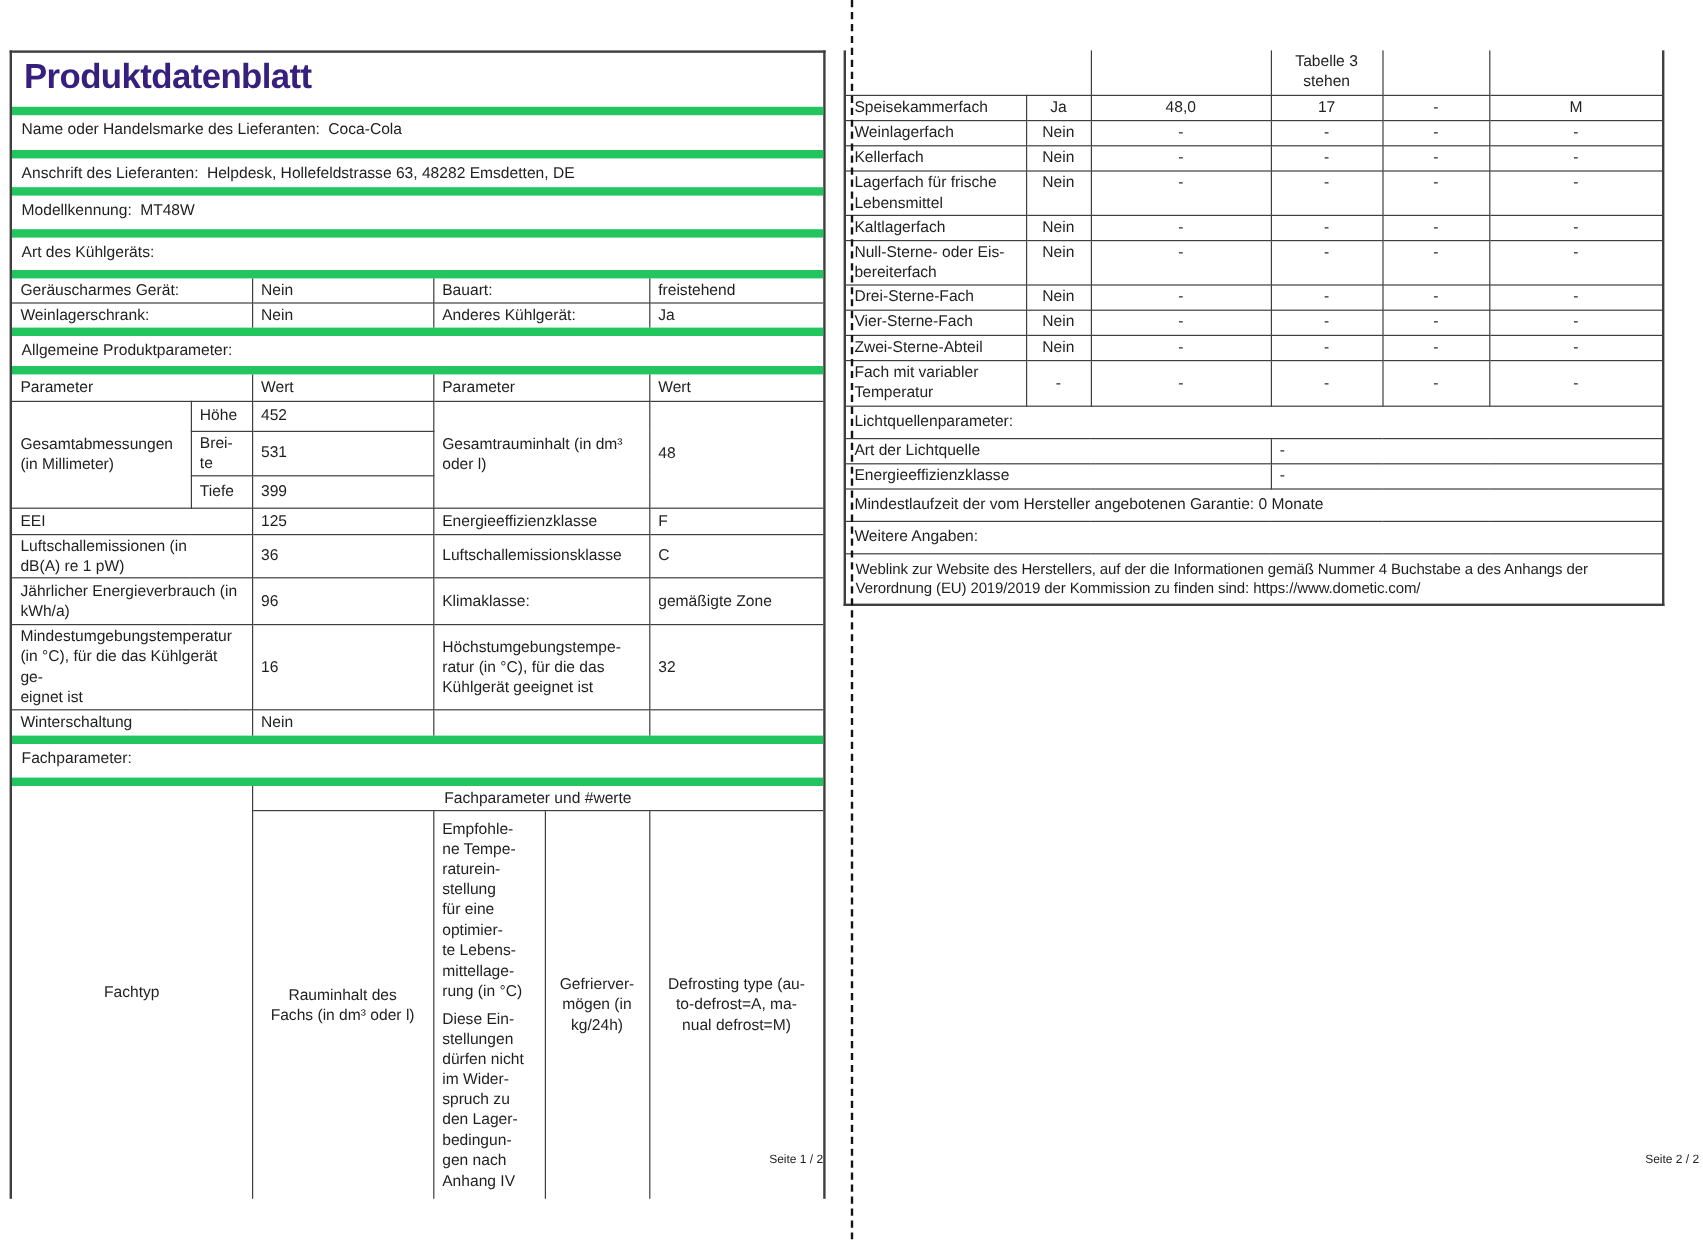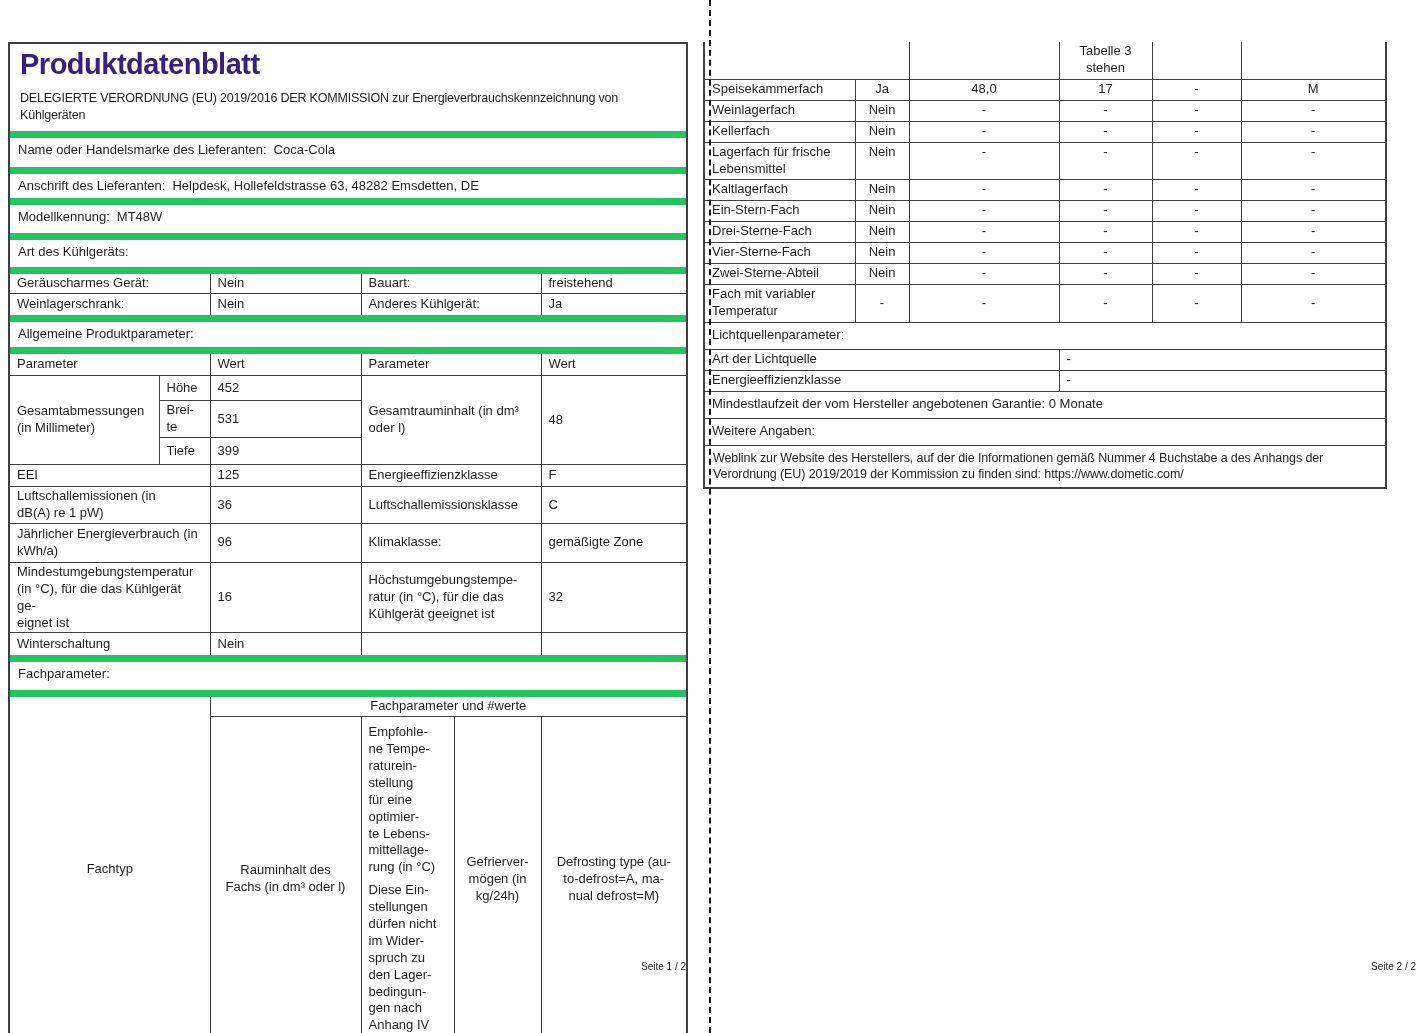--- a/index.html
+++ b/index.html
@@ -34,22 +34,20 @@
   .weblink{font-size:12.5px;letter-spacing:-0.1px;padding:4px 8px;}
   .wrow td{padding:3px 8px;}
 </style>
 </head>
 <body>
 
 <div class="page page1">
 
   <div class="head sect">
     <div class="title">Produktdatenblatt</div>
-    <div class="subtitle">DELEGIERTE VERORDNUNG (EU) 2019/2016 DER KOMMISSION zur Energieverbrauchskennzeichnung von
-Kühlgeräten</div>
   </div>
 
   <div class="lblrow sect" style="height:21px">
     <span class="b">Name oder Handelsmarke des Lieferanten:</span><span class="val">Coca-Cola</span>
   </div>
 
   <div class="lblrow sect" style="height:16px">
     <span class="b">Anschrift des Lieferanten:</span><span class="val">Helpdesk, Hollefeldstrasse 63, 48282 Emsdetten, DE</span>
   </div>
 
@@ -273,27 +271,28 @@
       <td class="ctr" style="vertical-align:top">-</td>
     </tr>
     <tr style="height:21px">
       <td>Kaltlagerfach</td>
       <td class="ctr">Nein</td>
       <td class="ctr">-</td>
       <td class="ctr">-</td>
       <td class="ctr">-</td>
       <td class="ctr">-</td>
     </tr>
-    <tr style="height:21px">
-      <td>Ein-Stern-Fach</td>
-      <td class="ctr">Nein</td>
-      <td class="ctr">-</td>
-      <td class="ctr">-</td>
-      <td class="ctr">-</td>
-      <td class="ctr">-</td>
+    <tr style="height:37px">
+      <td class="pre">Null-Sterne- oder Eis-
+bereiterfach</td>
+      <td class="ctr" style="vertical-align:top">Nein</td>
+      <td class="ctr" style="vertical-align:top">-</td>
+      <td class="ctr" style="vertical-align:top">-</td>
+      <td class="ctr" style="vertical-align:top">-</td>
+      <td class="ctr" style="vertical-align:top">-</td>
     </tr>
     <tr style="height:21px">
       <td>Drei-Sterne-Fach</td>
       <td class="ctr">Nein</td>
       <td class="ctr">-</td>
       <td class="ctr">-</td>
       <td class="ctr">-</td>
       <td class="ctr">-</td>
     </tr>
     <tr style="height:21px">

